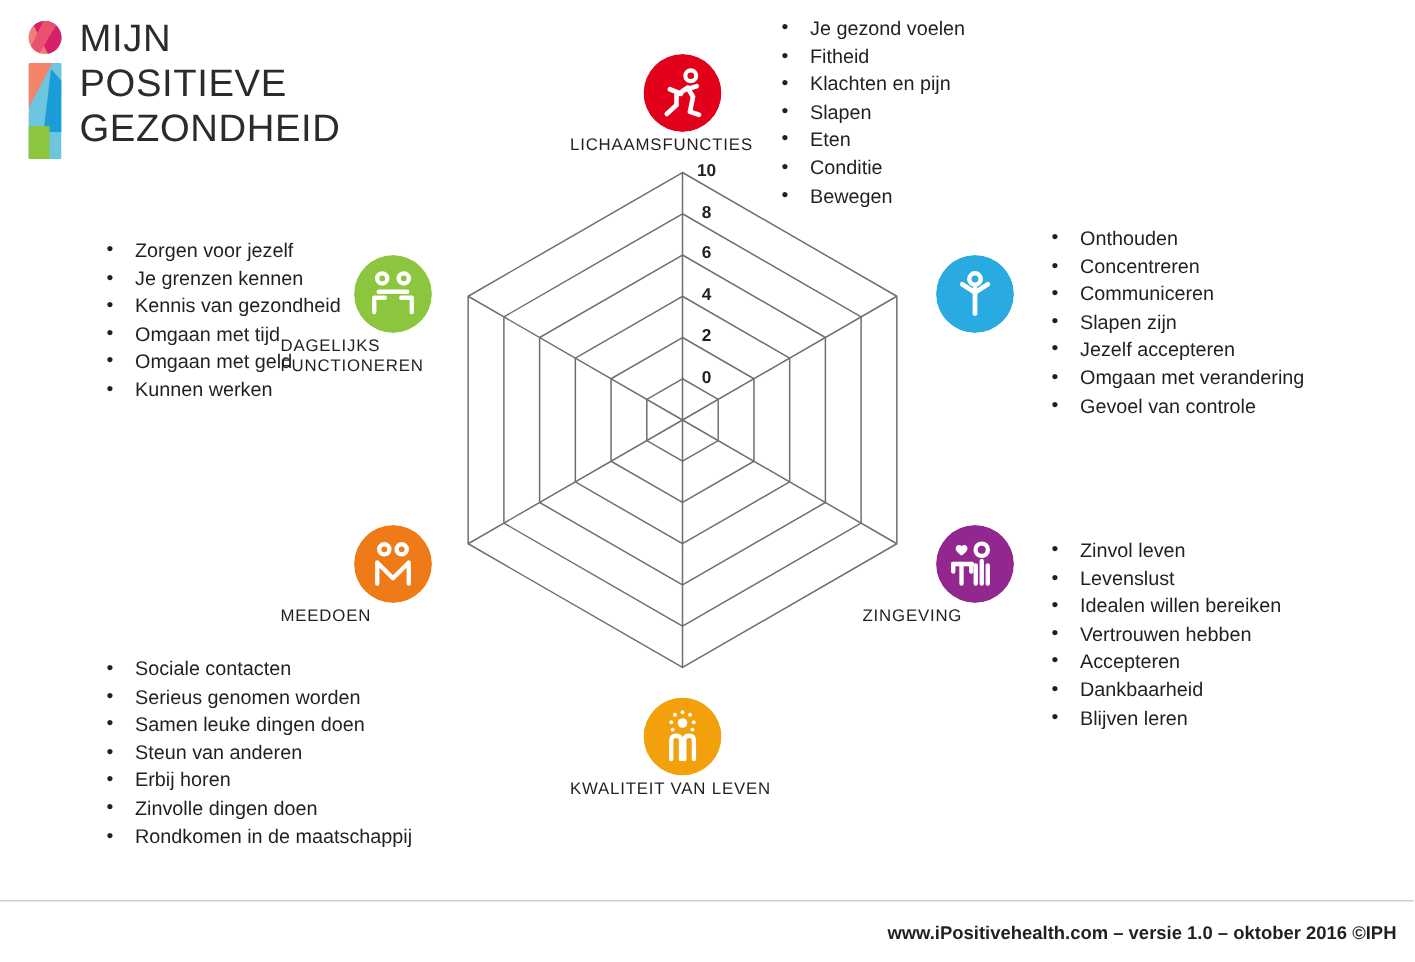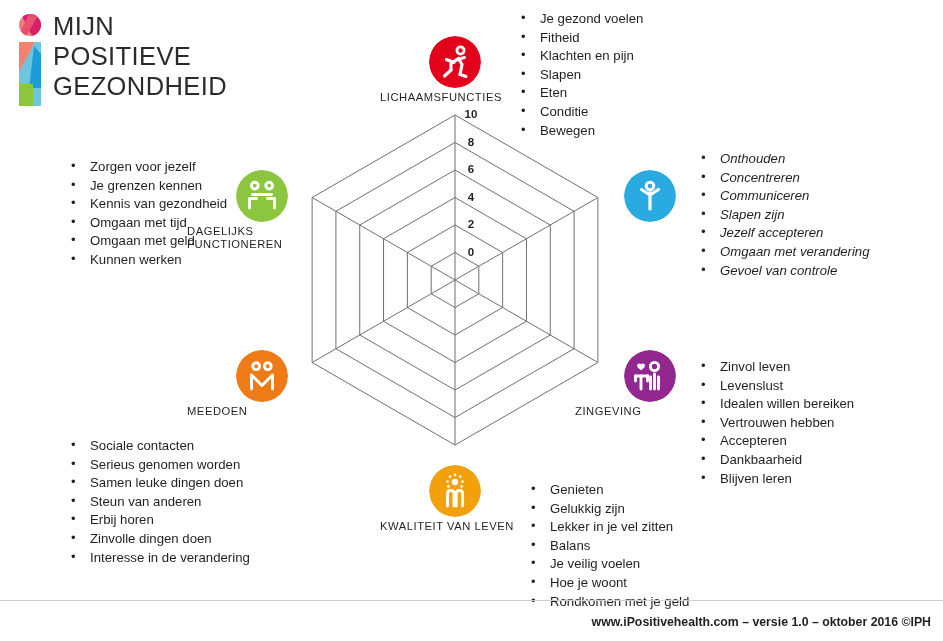--- a/index.html
+++ b/index.html
@@ -304,21 +304,21 @@
       <li>Je gezond voelen</li>
       <li>Fitheid</li>
       <li>Klachten en pijn</li>
       <li>Slapen</li>
       <li>Eten</li>
       <li>Conditie</li>
       <li>Bewegen</li>
     </ul>
   </div>
 
-  <div class="blist" style="left:698px; top:150px;font-style:italic;">
+  <div class="blist" style="left:698px; top:150px;">
     <ul>
       <li>Onthouden</li>
       <li>Concentreren</li>
       <li>Communiceren</li>
       <li>Slapen zijn</li>
       <li>Jezelf accepteren</li>
       <li>Omgaan met verandering</li>
       <li>Gevoel van controle</li>
     </ul>
   </div>
@@ -328,41 +328,30 @@
       <li>Zinvol leven</li>
       <li>Levenslust</li>
       <li>Idealen willen bereiken</li>
       <li>Vertrouwen hebben</li>
       <li>Accepteren</li>
       <li>Dankbaarheid</li>
       <li>Blijven leren</li>
     </ul>
   </div>
 
-  <div class="blist" style="left:528px; top:481px;">
-    <ul>
-      <li>Genieten</li>
-      <li>Gelukkig zijn</li>
-      <li>Lekker in je vel zitten</li>
-      <li>Balans</li>
-      <li>Je veilig voelen</li>
-      <li>Hoe je woont</li>
-      <li>Rondkomen met je geld</li>
-    </ul>
-  </div>
 
   <div class="blist" style="left:68px; top:437px;">
     <ul>
       <li>Sociale contacten</li>
       <li>Serieus genomen worden</li>
       <li>Samen leuke dingen doen</li>
       <li>Steun van anderen</li>
       <li>Erbij horen</li>
       <li>Zinvolle dingen doen</li>
-      <li>Interesse in de verandering</li>
+      <li>Rondkomen in de maatschappij</li>
     </ul>
   </div>
 
   <div class="blist" style="left:68px; top:158px;">
     <ul>
       <li>Zorgen voor jezelf</li>
       <li>Je grenzen kennen</li>
       <li>Kennis van gezondheid</li>
       <li>Omgaan met tijd</li>
       <li>Omgaan met geld</li>

